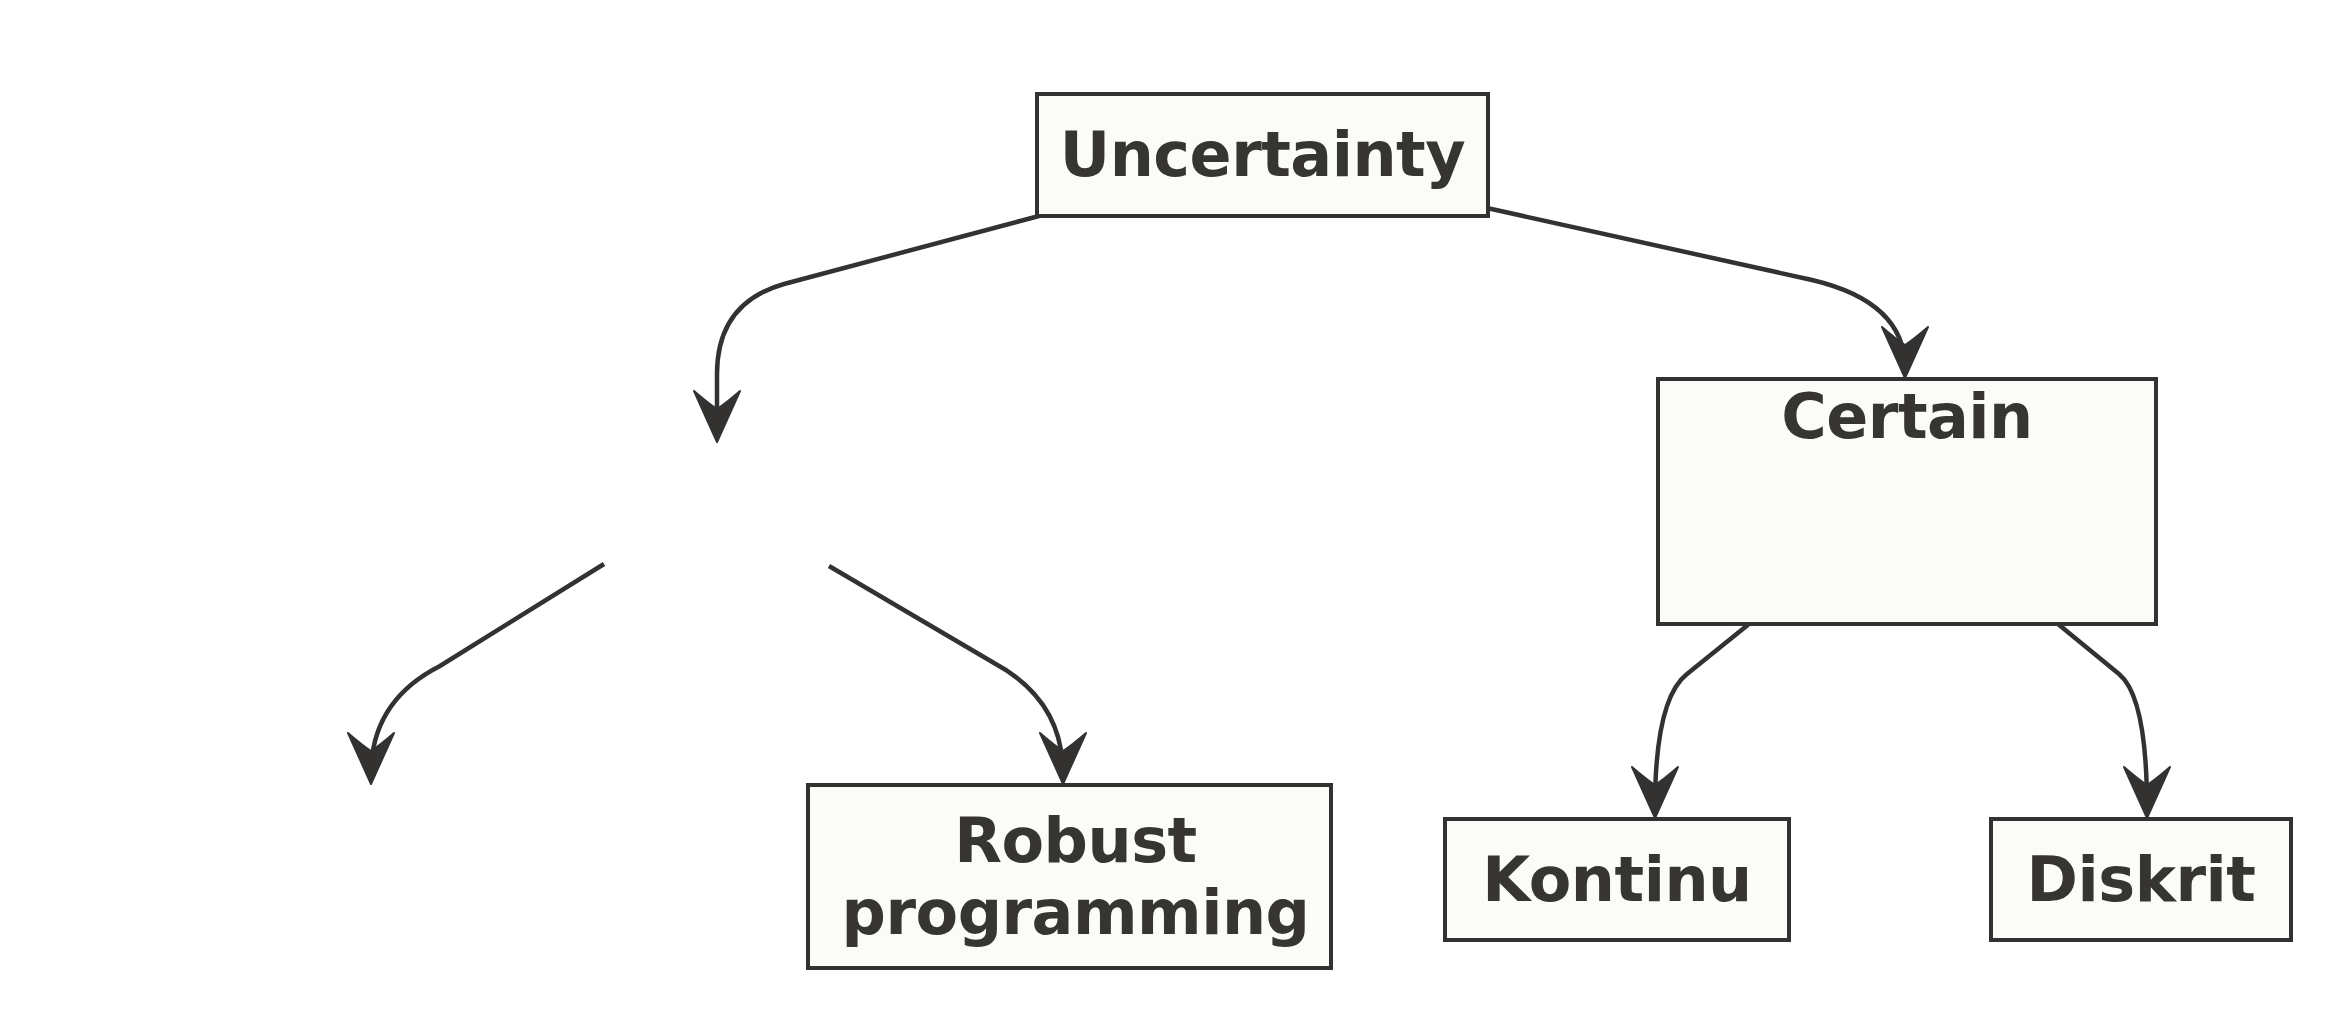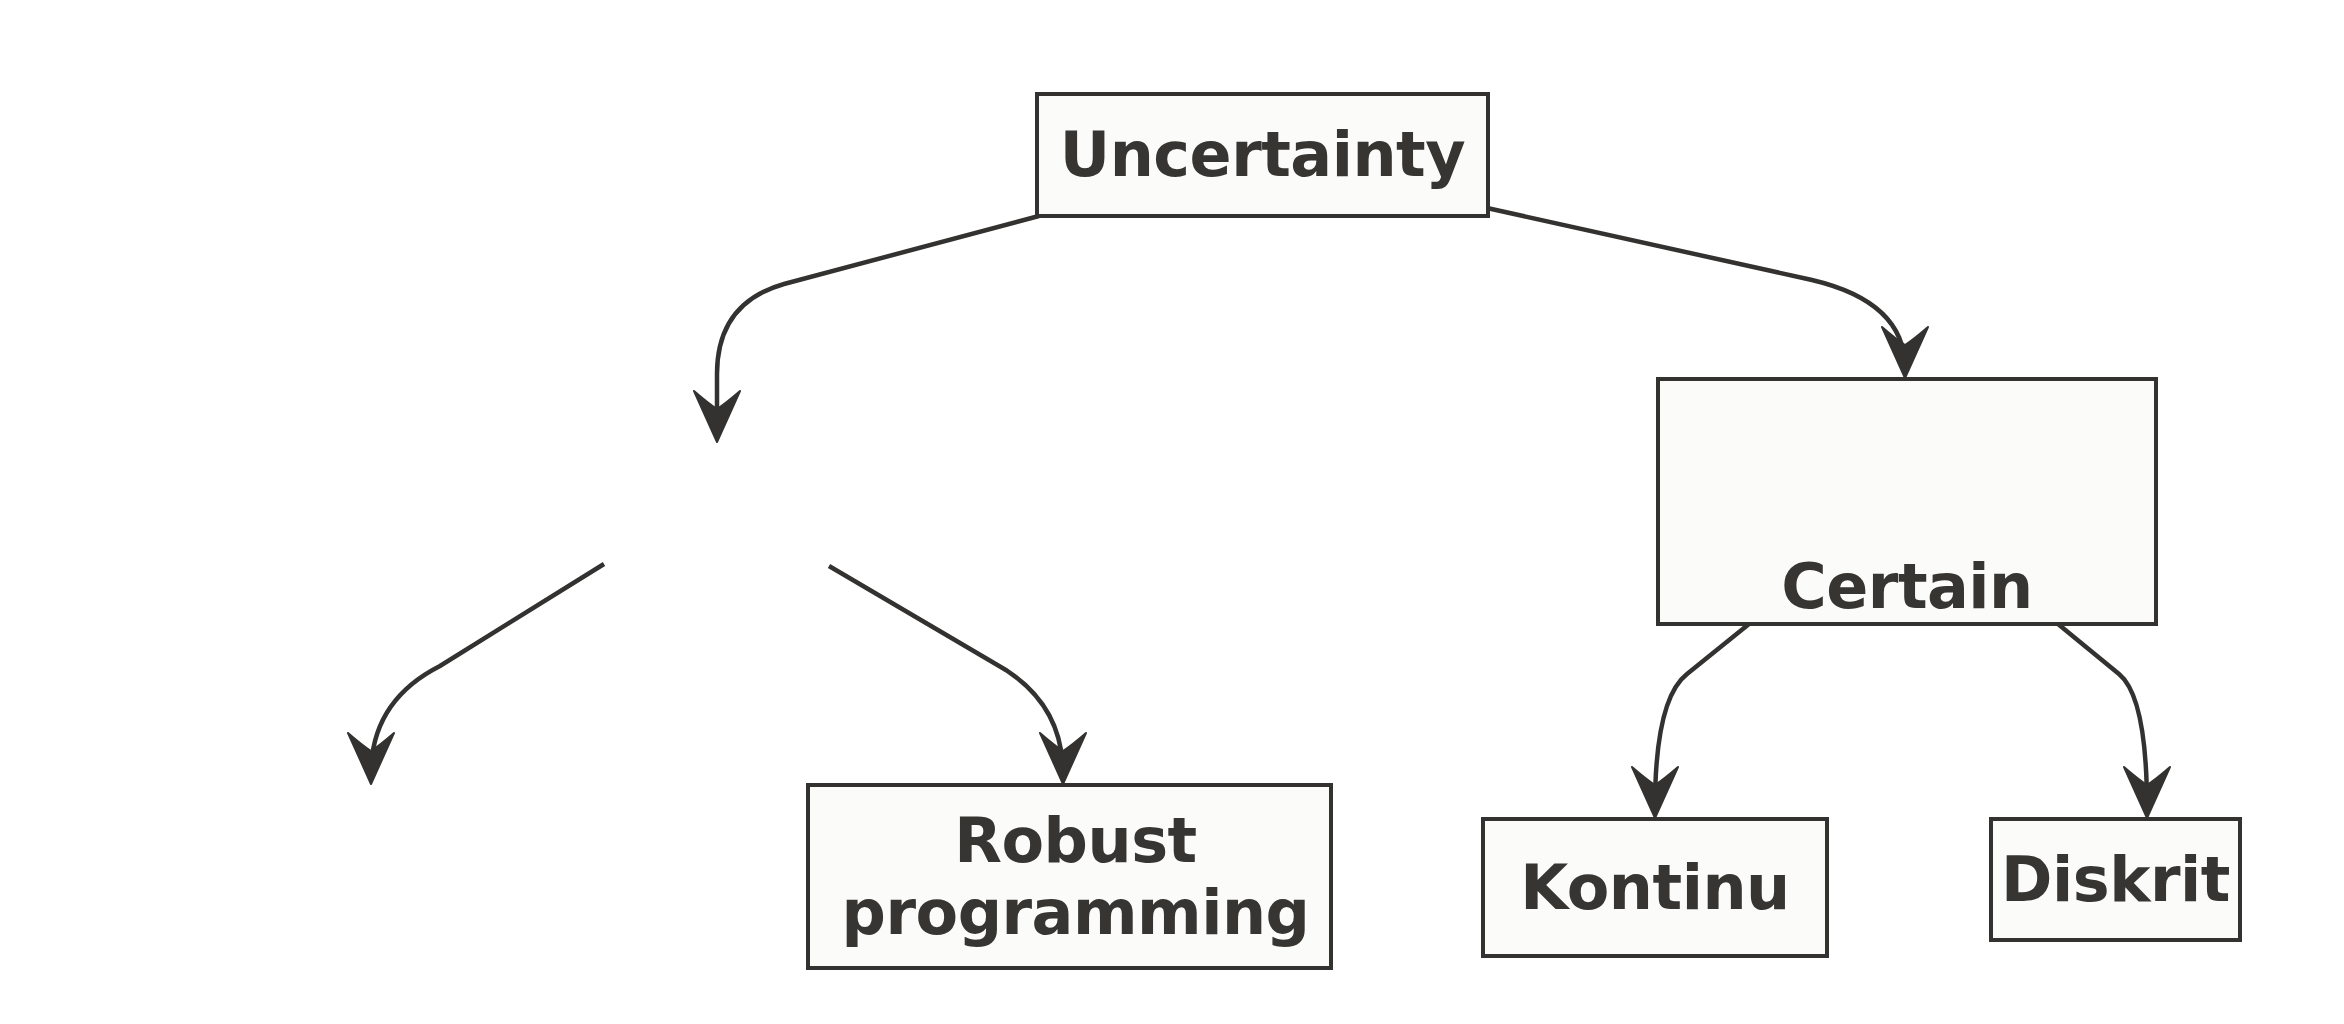--- a/index.html
+++ b/index.html
@@ -48,26 +48,26 @@
     font-weight: 700;
     letter-spacing: -0.5px;
     line-height: 1.15;
   }
   .node-optimisasi   { left: 1035px; top:  92px; width: 455px; height: 126px; }
   .node-uncertainty  { left:  475px; top: 441px; width: 490px; height: 125px; }
   .node-certain      { left: 1656px; top: 377px; width: 502px; height: 249px;
                        flex-direction: column; align-items: stretch; padding: 0; }
   .node-stokastik    { left:   94px; top: 783px; width: 556px; height: 187px; }
   .node-robust       { left:  806px; top: 783px; width: 527px; height: 187px; padding-left: 12px; }
-  .node-kontinu      { left: 1481px; top: 817px; width: 348px; height: 141px; }
-  .node-diskrit      { left: 1989px; top: 817px; width: 253px; height: 125px; text-align: right; }
+  .node-kontinu      { left: 1443px; top: 817px; width: 348px; height: 125px; }
+  .node-diskrit      { left: 1989px; top: 817px; width: 304px; height: 125px; text-align: right; }
   .compartment {
     flex: 1;
     display: flex;
-    align-items: flex-end;
+    align-items: flex-start;
     justify-content: center;
     border-radius: 31px;
   }
   .compartment + .compartment {
     border-top: 4px solid var(--line);
     font-weight: 400;
   }
 </style>
 </head>
 <body>

